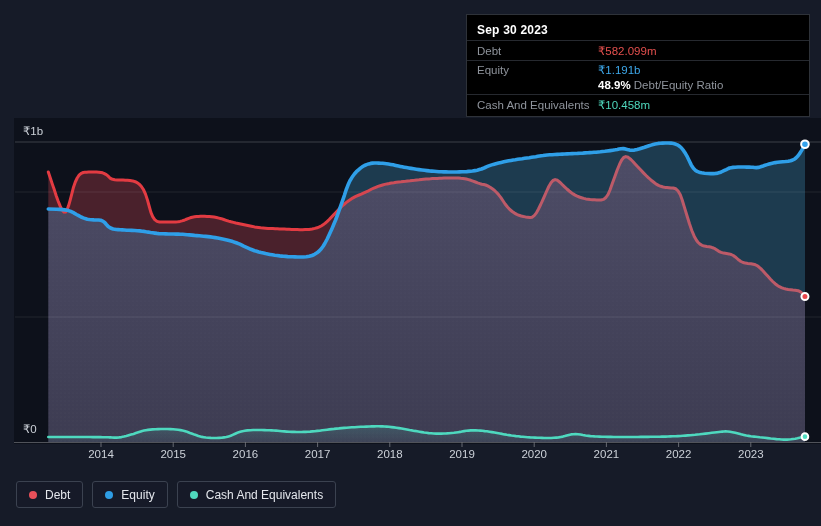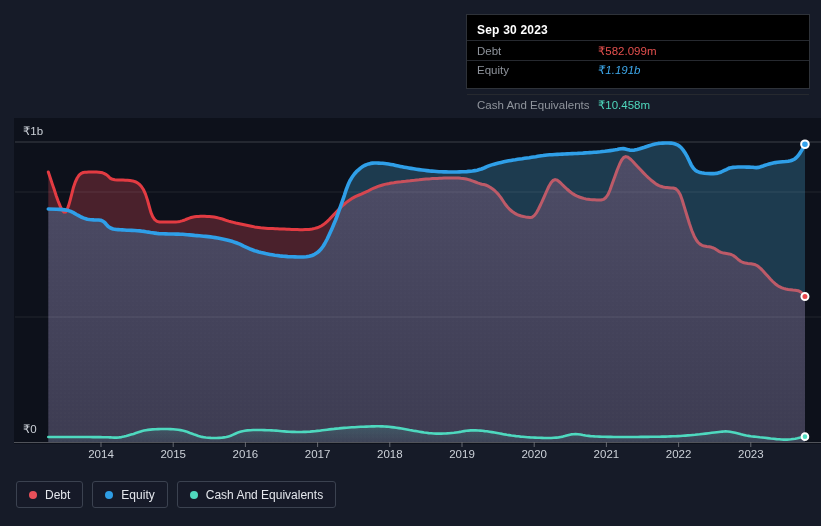--- a/index.html
+++ b/index.html
@@ -1,20 +1,20 @@
 <!DOCTYPE html>
 <html><head>
 <meta charset="utf-8">
 <style>
   html,body{margin:0;padding:0;background:#161b28;}
   .stage{position:relative;width:821px;height:526px;background:#161b28;overflow:hidden;
          font-family:"Liberation Sans","DejaVu Sans",sans-serif;}
   .stage svg{position:absolute;left:0;top:0;}
   
-  .tooltip{position:absolute;left:466px;top:14px;width:344px;height:75px;background:#000;
+  .tooltip{position:absolute;left:466px;top:14px;width:344px;height:103px;background:#000;
            border:1px solid #2e3239;box-sizing:border-box;z-index:5;}
   .tt-title{position:absolute;left:10px;top:8px;font-size:12px;font-weight:700;color:#ffffff;letter-spacing:.2px;}
   .tt-sep{position:absolute;left:0;width:100%;height:0;border-top:1px solid #26292f;}
   .tt-row{position:absolute;left:10px;right:6px;height:13px;line-height:13px;font-size:11.5px;color:#8f949c;}
   .tt-val{position:absolute;left:121px;top:0;}
   .tt-strong{color:#ffffff;font-weight:700;}
   
   .legend{position:absolute;left:16px;top:481px;display:flex;gap:9px;z-index:4;}
   .pill{height:27px;border:1px solid #3b4250;border-radius:3px;display:flex;align-items:center;
         gap:8px;padding:0 12px;box-sizing:border-box;background:rgba(22,27,40,.35);}
@@ -101,21 +101,24 @@
   <div class="tooltip">
     <div class="tt-title">Sep 30 2023</div>
     <div class="tt-sep" style="top:25px"></div>
     <div class="tt-row" style="top:30px">
       <span>Debt</span>
       <span class="tt-val" id="tt-debt-val" style="color: rgb(228, 80, 78);">₹582.099m</span>
     </div>
     <div class="tt-sep" style="top:45px"></div>
     <div class="tt-row" style="top:49px">
       <span>Equity</span>
-      <span class="tt-val" id="tt-equity-val" style="color: rgb(62, 169, 236); font-style: italic;">₹1.191b</span>
+      <span class="tt-val" id="tt-equity-val" style="color: rgb(62, 169, 236);">₹1.191b</span>
+    </div>
+    <div class="tt-row" style="top:64px">
+      <span class="tt-val"><span class="tt-strong">48.9%</span> <span>Debt/Equity Ratio</span></span>
     </div>
     <div class="tt-sep" style="top:79px"></div>
     <div class="tt-row" style="top:84px">
       <span>Cash And Equivalents</span>
       <span class="tt-val" id="tt-cash-val" style="color: rgb(79, 216, 189);">₹10.458m</span>
     </div>
   </div>
 
   <div class="legend">
     <div class="pill">

